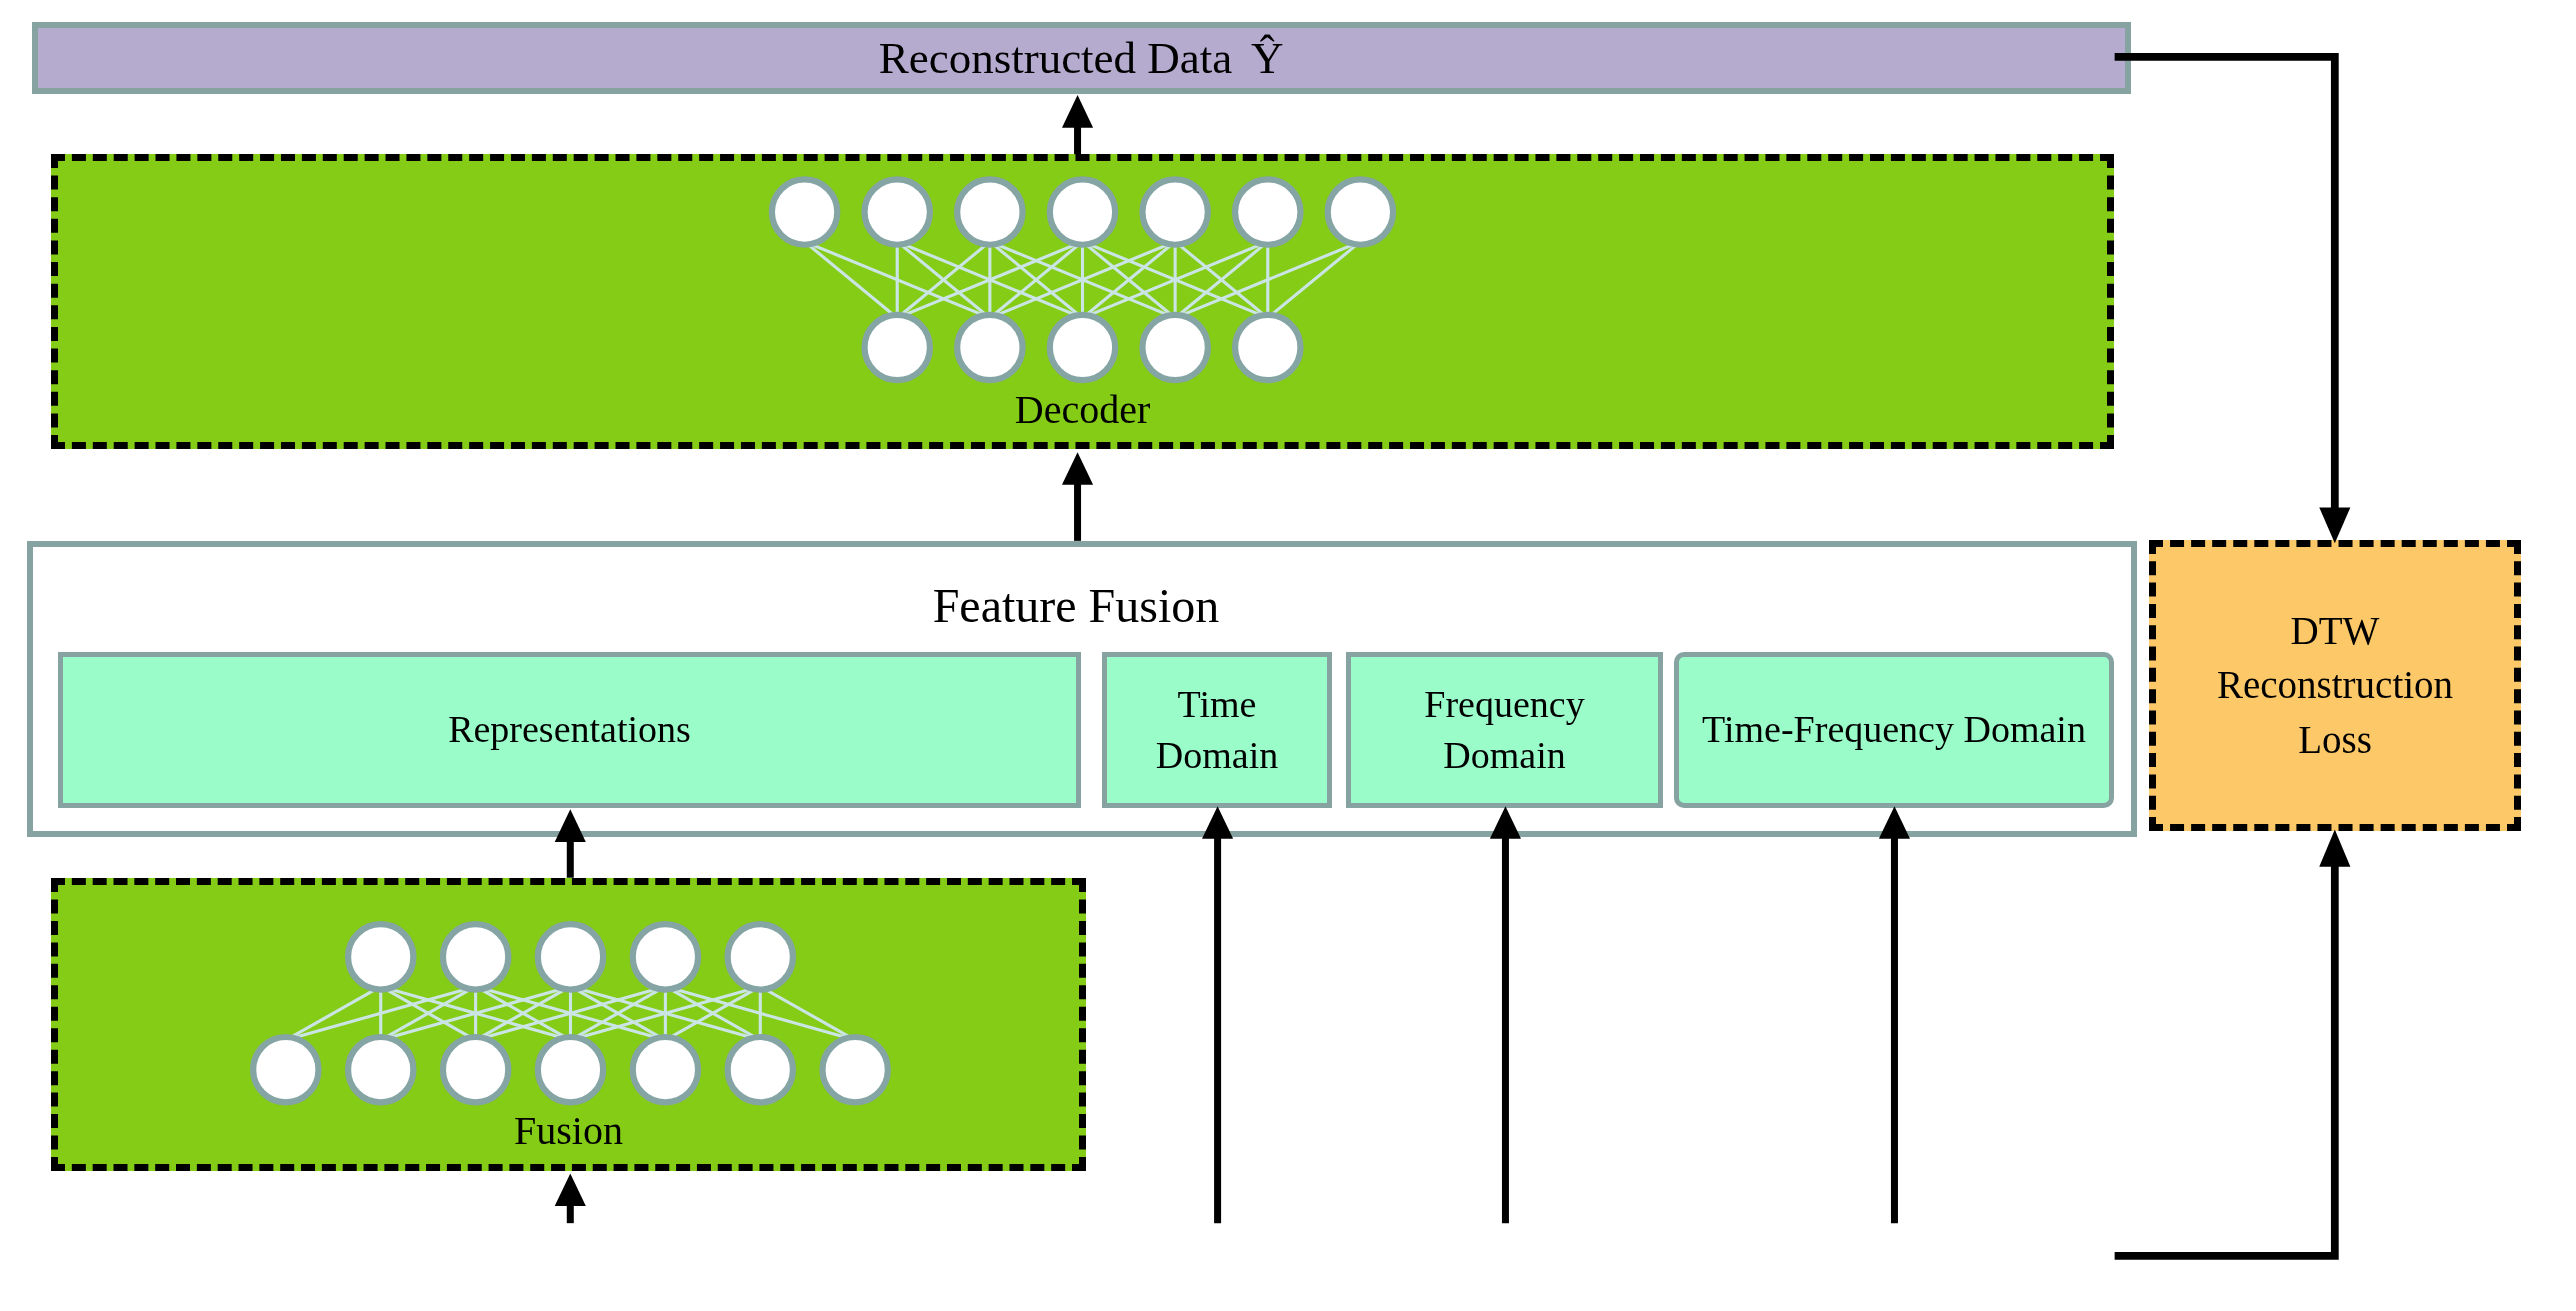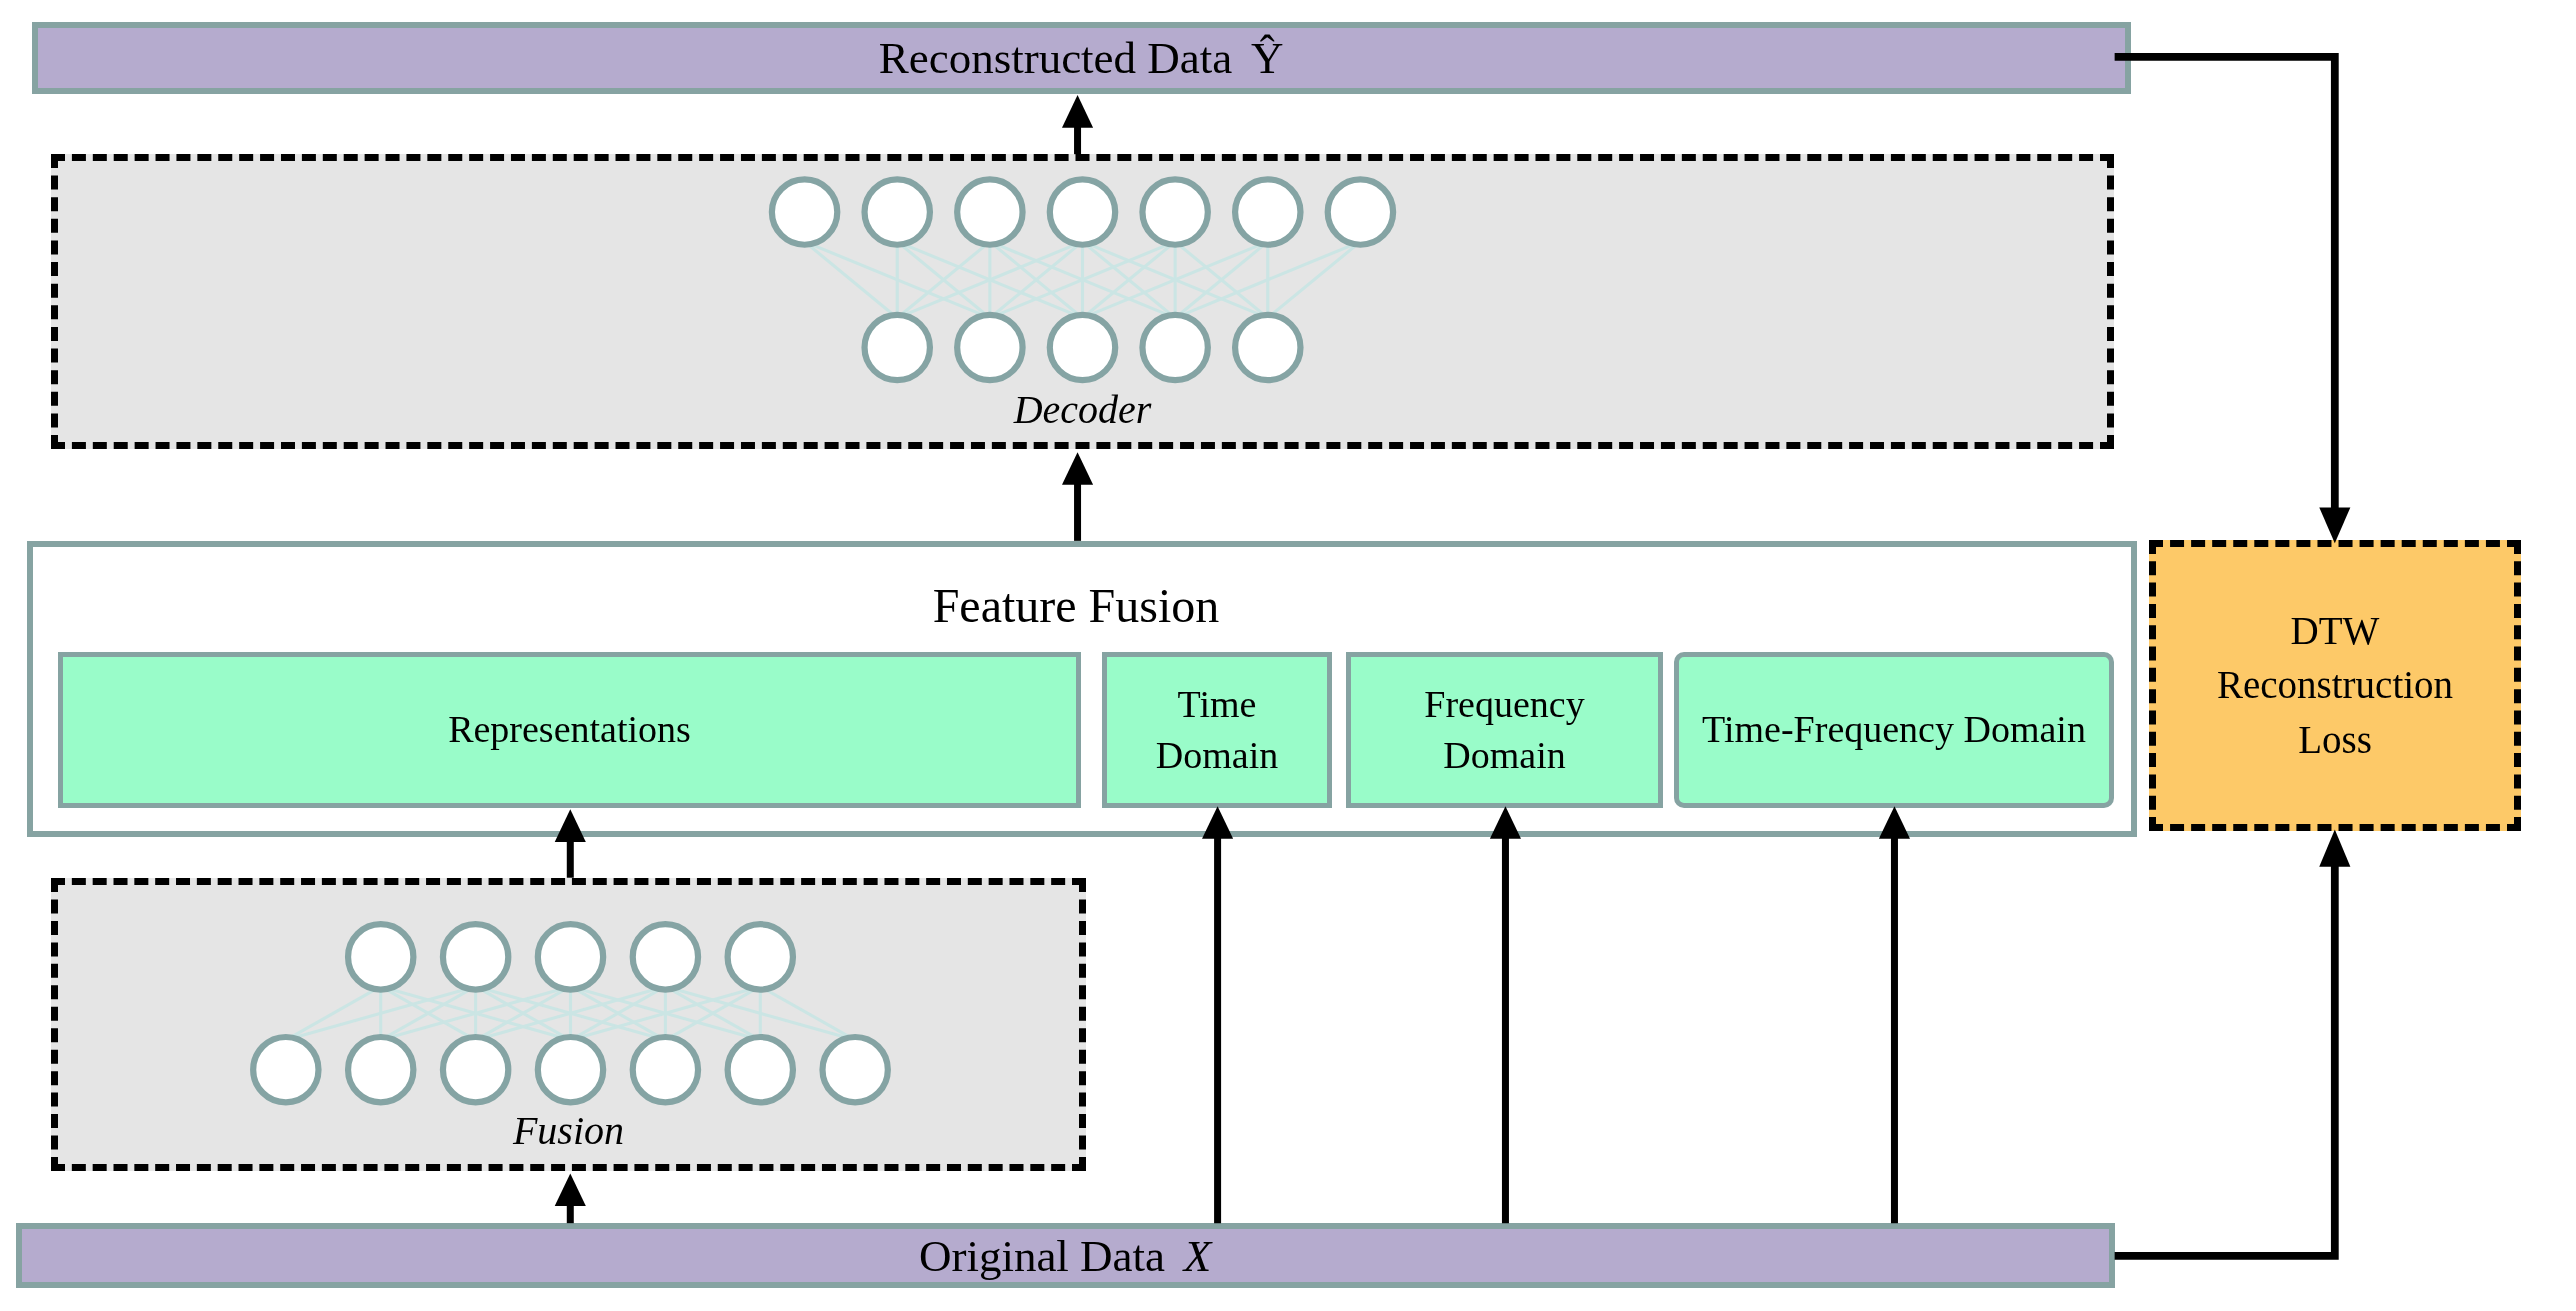--- a/index.html
+++ b/index.html
@@ -15,21 +15,21 @@
        border:6.2px solid var(--frame);box-sizing:border-box;
        display:flex;align-items:center;justify-content:center;
        font-size:45px;}
   .bar-top{top:22px;height:72px;margin-left:16px;}
   .bar-bottom{top:1223px;height:65px;}
   .sym{margin-left:18.7px;}
   .sym-italic{font-style:italic;}
   .sym-hat{font-style:normal;}
 
   
-  .dashed-box{position:absolute;border:7.8px dashed #000;box-sizing:border-box;background:#e5e5e5;font-style:italic;}
+  .dashed-box{position:absolute;border:7.8px dashed #000;box-sizing:border-box;background:#84cc16;}
   .decoder-box{left:51px;top:154px;width:2063px;height:295px;}
   .encoder-box{left:51px;top:878px;width:1035px;height:293px;}
   .net{position:absolute;}
   .net-label{position:absolute;left:0;right:0;text-align:center;font-size:40px;line-height:1.15;}
 
   
   .fusion-box{position:absolute;left:27px;top:541px;width:2110px;height:296px;
               border:6.2px solid var(--frame);box-sizing:border-box;background:#fff;}
   .fusion-title{position:absolute;left:0;right:12px;top:31px;text-align:center;font-size:48px;}
   .green-box{position:absolute;top:105px;height:156px;background:var(--green);
@@ -151,24 +151,20 @@
         <circle cx="169" cy="195" r="42" fill="#fff" stroke="#85a4a4" stroke-width="8"></circle>
         <circle cx="291" cy="195" r="42" fill="#fff" stroke="#85a4a4" stroke-width="8"></circle>
         <circle cx="413" cy="195" r="42" fill="#fff" stroke="#85a4a4" stroke-width="8"></circle>
         <circle cx="535" cy="195" r="42" fill="#fff" stroke="#85a4a4" stroke-width="8"></circle>
         <circle cx="657" cy="195" r="42" fill="#fff" stroke="#85a4a4" stroke-width="8"></circle>
         <circle cx="779" cy="195" r="42" fill="#fff" stroke="#85a4a4" stroke-width="8"></circle>
       </svg>
     <div class="net-label" style="top:223px;">Fusion</div>
   </div>
 
-  <div class="bar bar-bottom">
-    <span>Original Data</span>
-    <span class="sym sym-italic">X</span>
-  </div>
 
   <div class="loss-box">
     <span>DTW Reconstruction Loss</span>
   </div>
 
   <svg class="overlay" id="overlay" viewBox="0 0 3311 1686" width="2576" height="1312">
       <line x1="1385" y1="198" x2="1385" y2="160" stroke="#000000" stroke-width="9"></line>
       <polygon points="1365,164 1405,164 1385,122" fill="#000000"></polygon>
       <line x1="1385" y1="695" x2="1385" y2="619" stroke="#000000" stroke-width="9"></line>
       <polygon points="1365,623 1405,623 1385,581" fill="#000000"></polygon>

